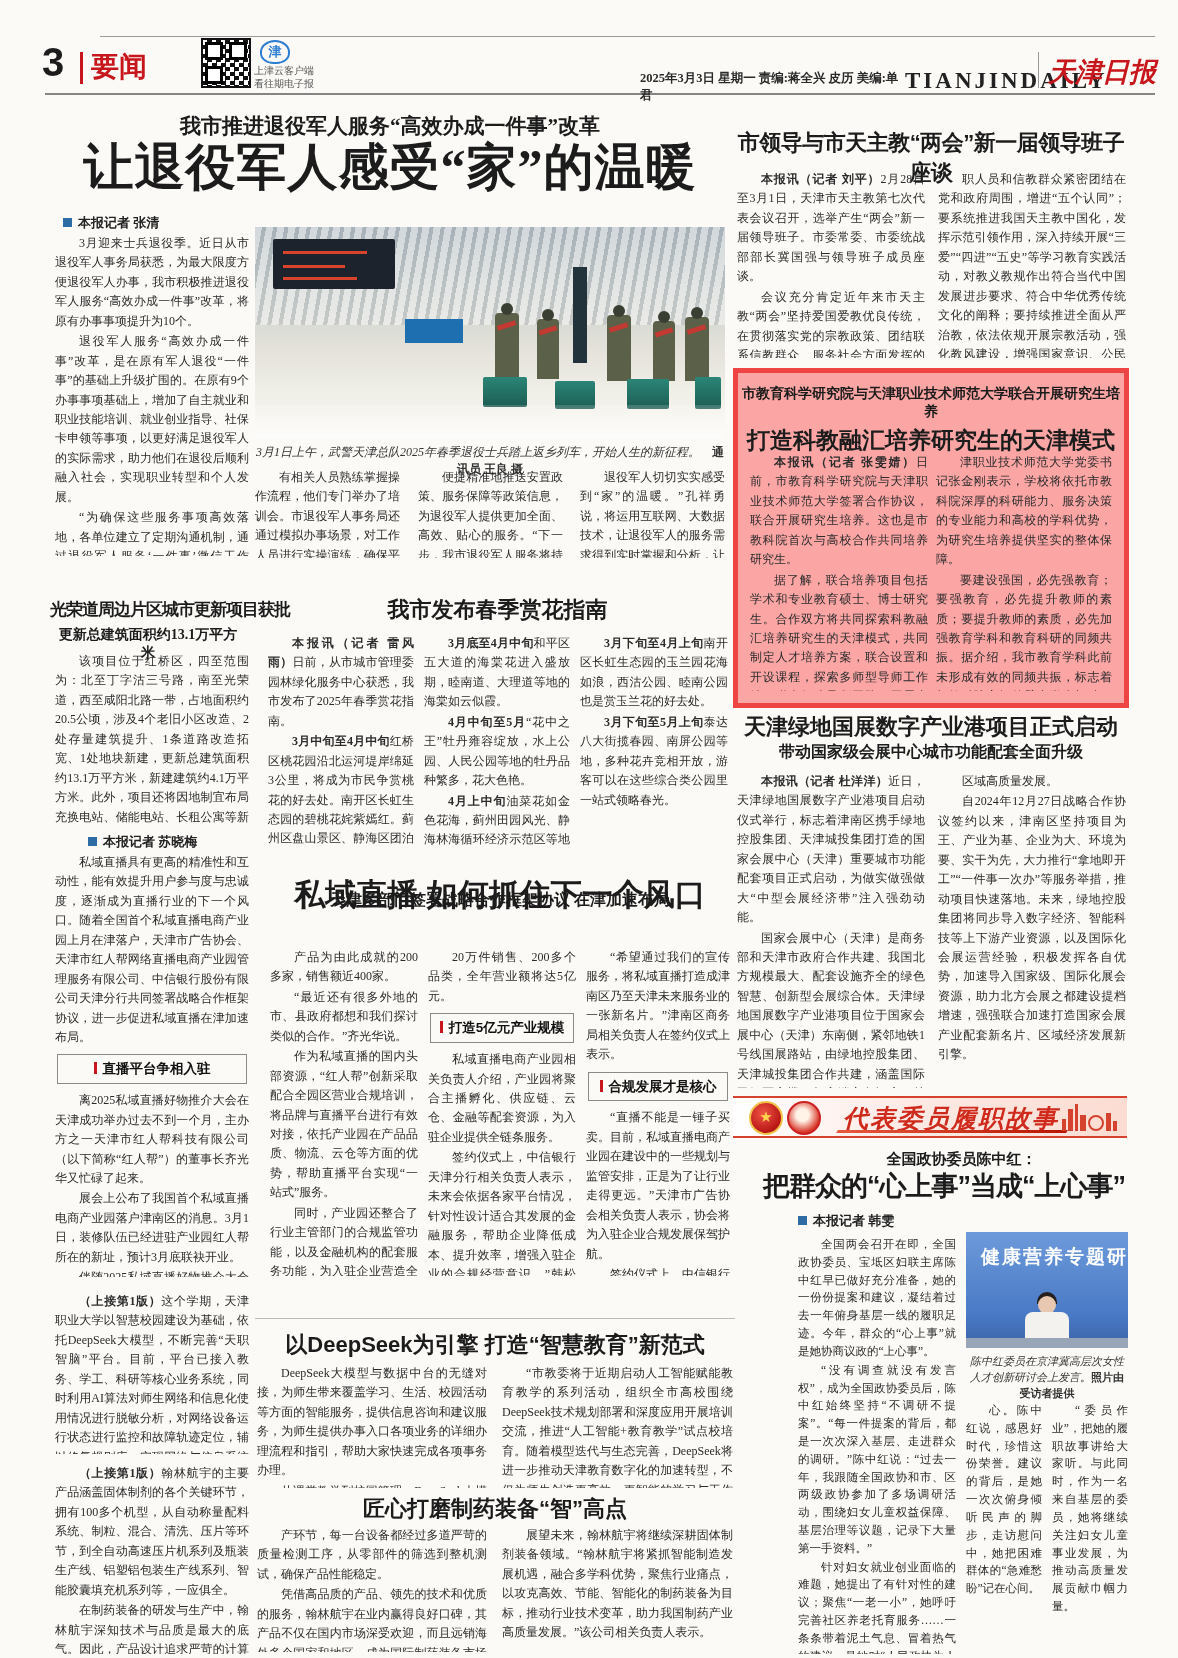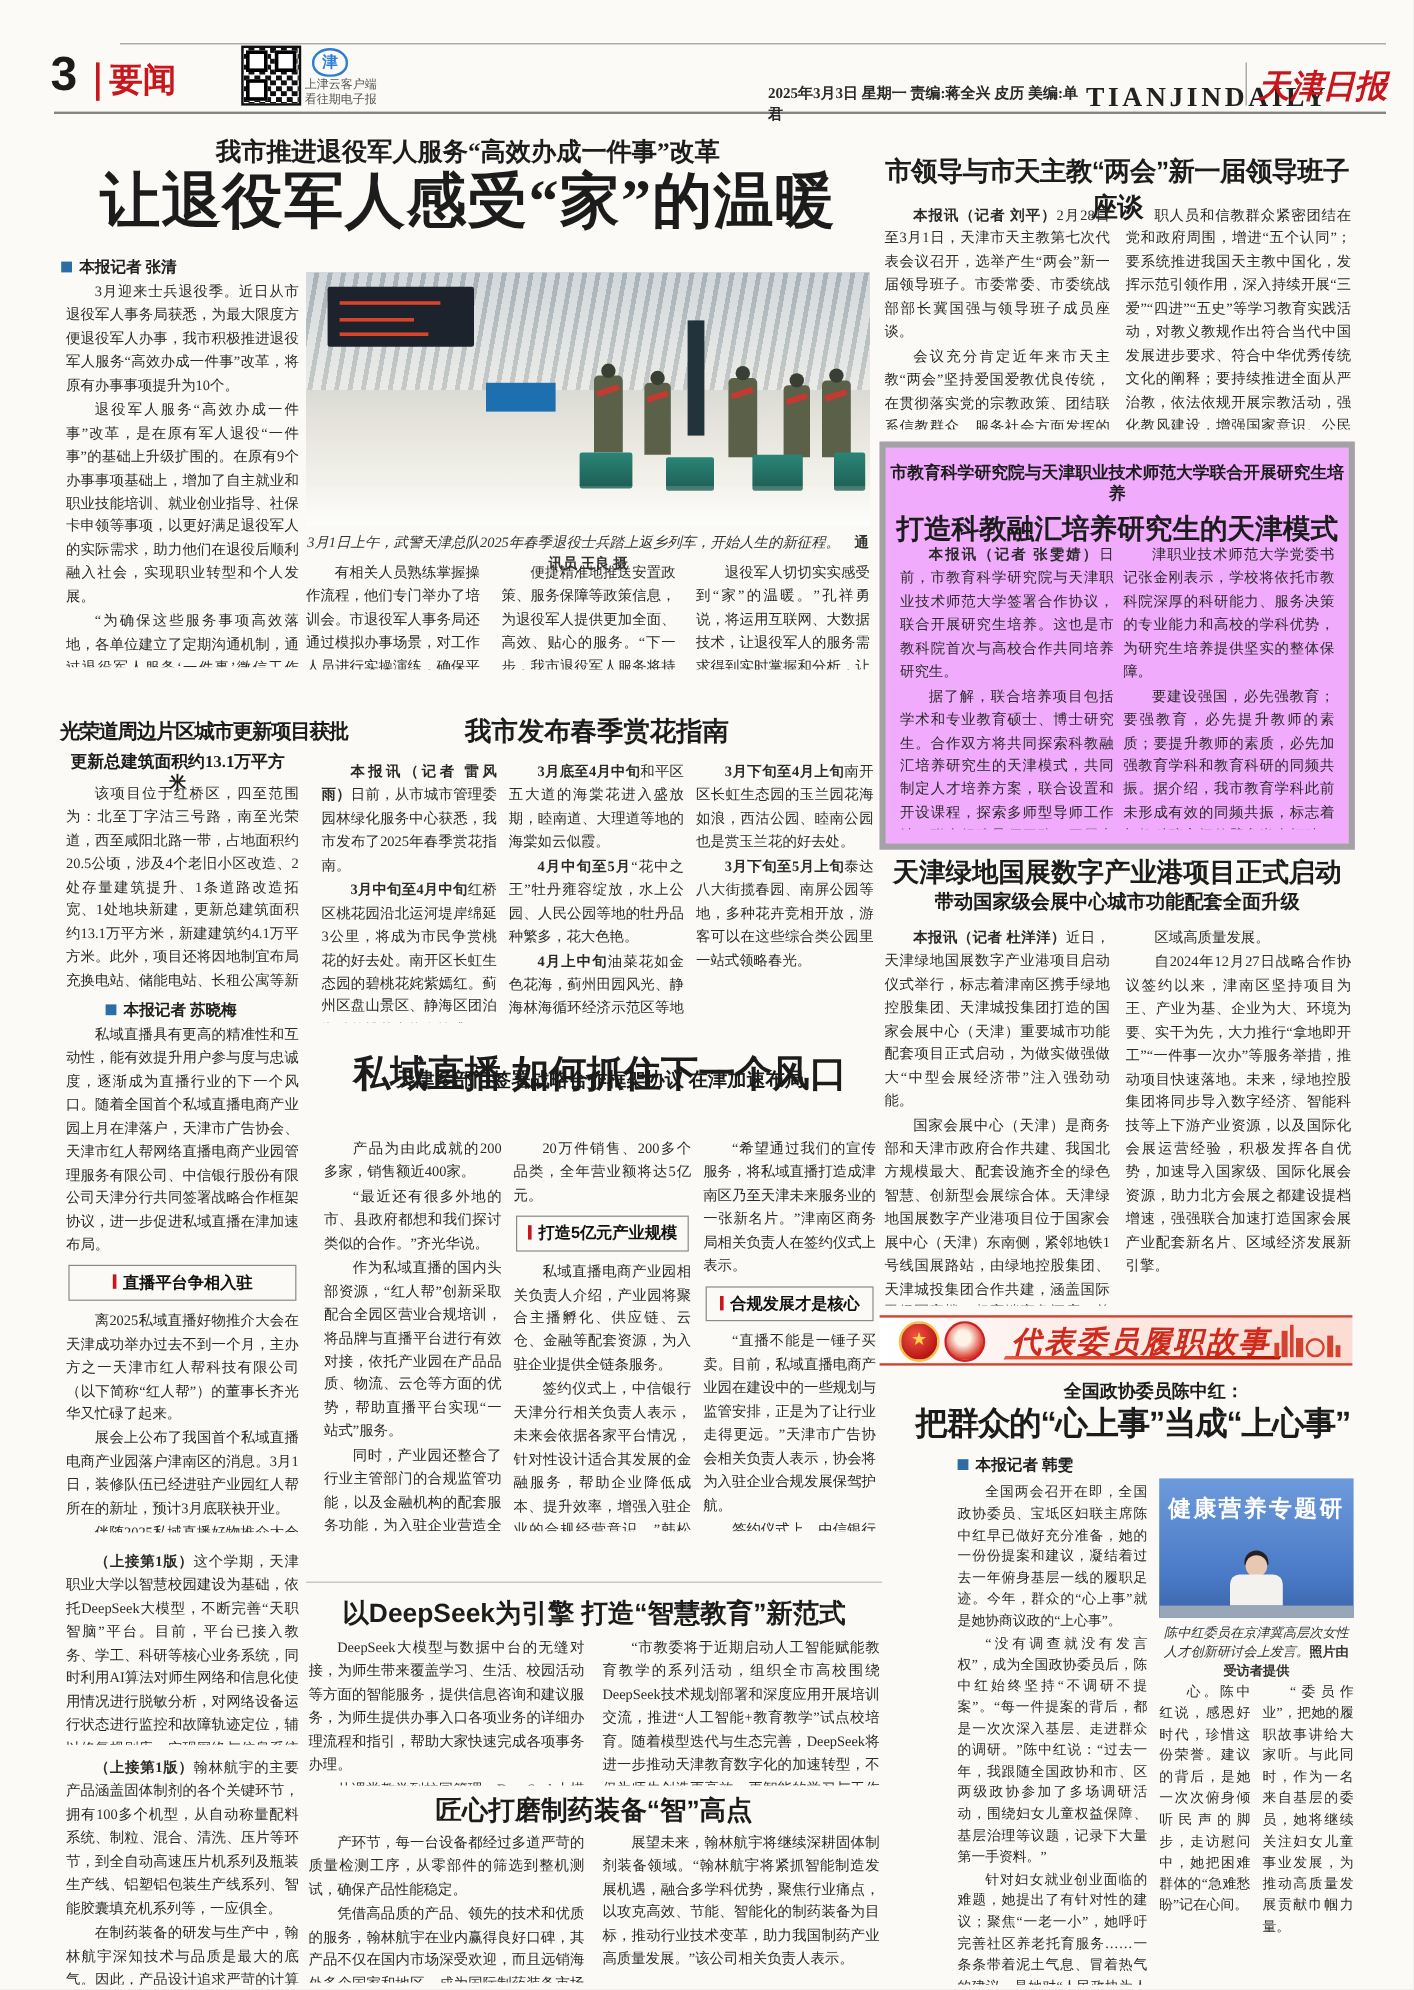--- a/index.html
+++ b/index.html
@@ -36,37 +36,37 @@
   .board i{position:absolute;height:3px;background:#d8432c;}
   .sign{position:absolute;background:#1e6fb0;}
   .fig{position:absolute;background:#5a6148;border-radius:4px 4px 0 0;}
   .fig:before{content:"";position:absolute;left:50%;top:-10px;transform:translateX(-50%);
       width:12px;height:12px;border-radius:50%;background:#3a3f33;}
   .fig i{position:absolute;left:10%;top:15%;width:80%;height:5px;background:#c23a32;transform:rotate(-18deg);}
   .trunk{position:absolute;background:linear-gradient(180deg,#2a8577,#1d5d53);border-radius:2px;}
   .floor{position:absolute;left:0;bottom:0;width:100%;height:16%;
      background:linear-gradient(180deg,rgba(255,255,255,.15),rgba(255,255,255,.75));}
   
-  .redbox{border:5px solid #a3a3a3;background:#f0abfc;}
+  .redbox{border:5px solid #ef4444;background:#fca5a5;}
   
   .banner{background:linear-gradient(90deg,#fff 0%,#fdeae5 45%,#fbdcd2 100%);
           border-top:2px solid #d5432f;border-bottom:2px solid #d5432f;}
   .emblem1{border-radius:50%;background:radial-gradient(circle at 40% 35%,#f05545,#b51212 75%);
            border:2px solid #f0c34a;color:#ffd34d;text-align:center;}
   .emblem2{border-radius:50%;background:radial-gradient(circle at 45% 40%,#fff3e8 25%,#d8392b 70%);
            border:2px solid #c22;}
   .bannertitle{font-family:"Liberation Sans",sans-serif;font-weight:bold;font-style:italic;
            color:#cf2a1b;font-size:25px;letter-spacing:2px;}
   .swoosh{height:3px;background:linear-gradient(90deg,#e85a40,#b81500);transform:skewX(-30deg);}
   .sky{display:flex;align-items:flex-end;gap:2px;}
   .sky i{display:block;background:#d5432f;}
   .wheel{width:12px;height:12px;border:2px solid #d5432f;border-radius:50%;}
   
   .photo2{background:linear-gradient(180deg,#6d9ada 0%,#4a7ac6 70%,#3b63a8 100%);overflow:hidden;}
-  .p2text{position:absolute;left:0;top:12px;width:100%;text-align:center;color:#fff;
+  .p2text{position:absolute;left:0;top:12px;width:100%;text-align:right;color:#fff;
      font-family:"Liberation Sans",sans-serif;font-weight:bold;font-size:19px;letter-spacing:2px;white-space:nowrap;}
   .p2head{position:absolute;left:50%;bottom:34px;transform:translateX(-50%);width:18px;height:18px;border-radius:50%;background:#e8c8b0;}
   .p2hair{position:absolute;left:50%;bottom:44px;transform:translateX(-50%);width:20px;height:12px;border-radius:10px 10px 0 0;background:#26211e;}
   .p2body{position:absolute;left:50%;bottom:10px;transform:translateX(-50%);width:44px;height:26px;border-radius:8px 8px 0 0;background:#f4f2ee;}
   .p2pod{position:absolute;left:0;bottom:0;width:100%;height:10px;background:#98a6b8;}
 </style>
 </head>
 <body>
 
 <div class="page">
@@ -89,21 +89,21 @@
     <div>看往期电子报</div>
   </div>
 
   <div class="abs" style="left:640px;top:70px;width:260px;font-size:12.5px;font-weight:bold;color:#2a2a2a;">2025年3月3日 星期一  责编:蒋全兴 皮历  美编:单君</div>
   <div class="abs" style="left:905px;top:68px;font-size:23px;font-weight:bold;letter-spacing:3px;color:#222;">TIANJINDAILY</div>
   <div class="abs" style="left:1038px;top:52px;width:1px;height:36px;background:#999;"></div>
   <div class="abs" style="left:1048px;top:54px;font-size:27px;font-weight:bold;font-style:italic;color:#c8161d;">天津日报</div>
 
   <div class="abs ctr kick" style="left:55px;top:112px;width:670px;font-size:21px;">我市推进退役军人服务“高效办成一件事”改革</div>
   <div class="abs ctr" style="left:55px;top:134px;width:670px;font-size:50px;font-weight:900;letter-spacing:1px;">让退役军人感受“家”的温暖</div>
-  <div class="abs byline" style="left:51px;top:214px;"><span class="bsq"></span><span>本报记者 张清</span></div>
+  <div class="abs byline" style="left:63px;top:214px;"><span class="bsq"></span><span>本报记者 张清</span></div>
   <div class="abs bd" style="left:55px;top:234px;width:194px;height:322px;">
       <p>3月迎来士兵退役季。近日从市退役军人事务局获悉，为最大限度方便退役军人办事，我市积极推进退役军人服务“高效办成一件事”改革，将原有办事事项提升为10个。</p>
       <p>退役军人服务“高效办成一件事”改革，是在原有军人退役“一件事”的基础上升级扩围的。在原有9个办事事项基础上，增加了自主就业和职业技能培训、就业创业指导、社保卡申领等事项，以更好满足退役军人的实际需求，助力他们在退役后顺利融入社会，实现职业转型和个人发展。</p>
       <p>“为确保这些服务事项高效落地，各单位建立了定期沟通机制，通过退役军人服务‘一件事’微信工作群，及时调度工作进展，协调解决各类问题，实现各项服务无缝对接。”市退役军人事务局相关负责人介绍，与此同时，还就落实过程中遇到的具体问题广泛征求退役军人的意见，在市政务服务办和市数据局的大力支持下，升级优化了原有办事平台，目前最新版退役军人服务“高效办成一件事”平台已全面上线。为让所</p>
     </div>
 
   <div class="abs photo1" style="left:255px;top:227px;width:470px;height:212px;">
     <div class="p1ceil"></div>
     <div class="board" style="left:18px;top:12px;width:122px;height:50px;">
       <i style="left:10px;top:12px;width:84px;"></i>

